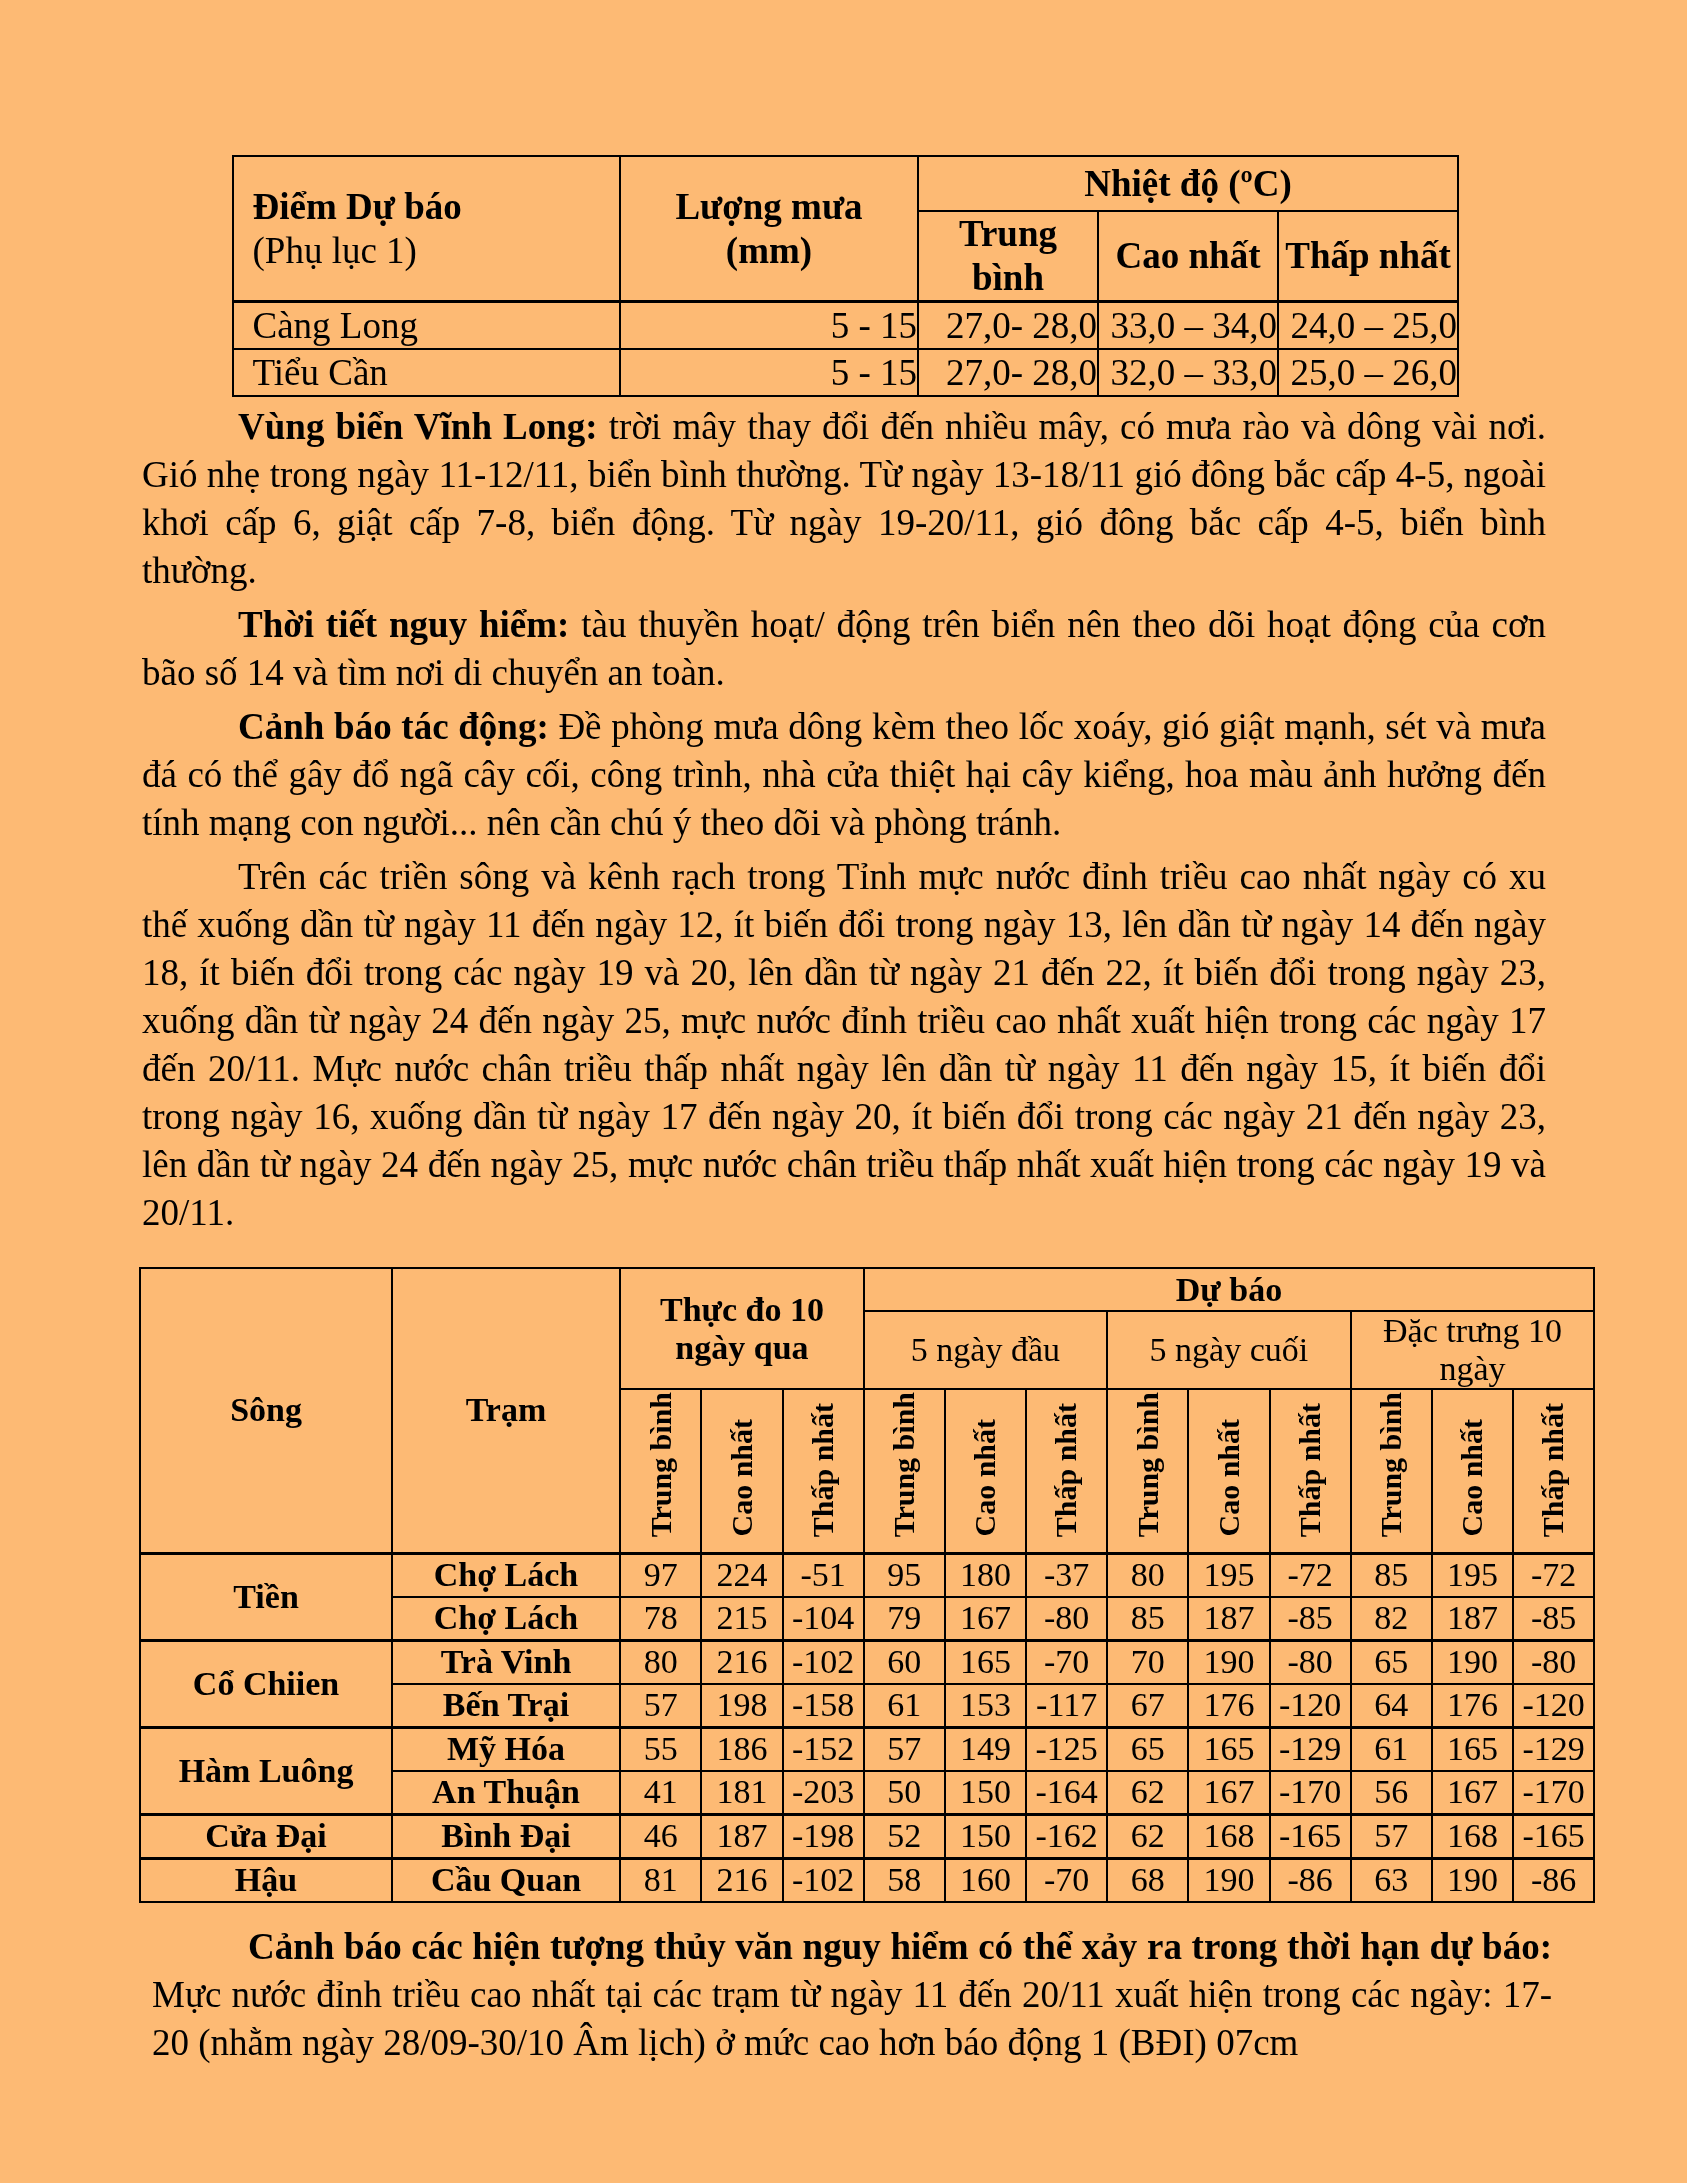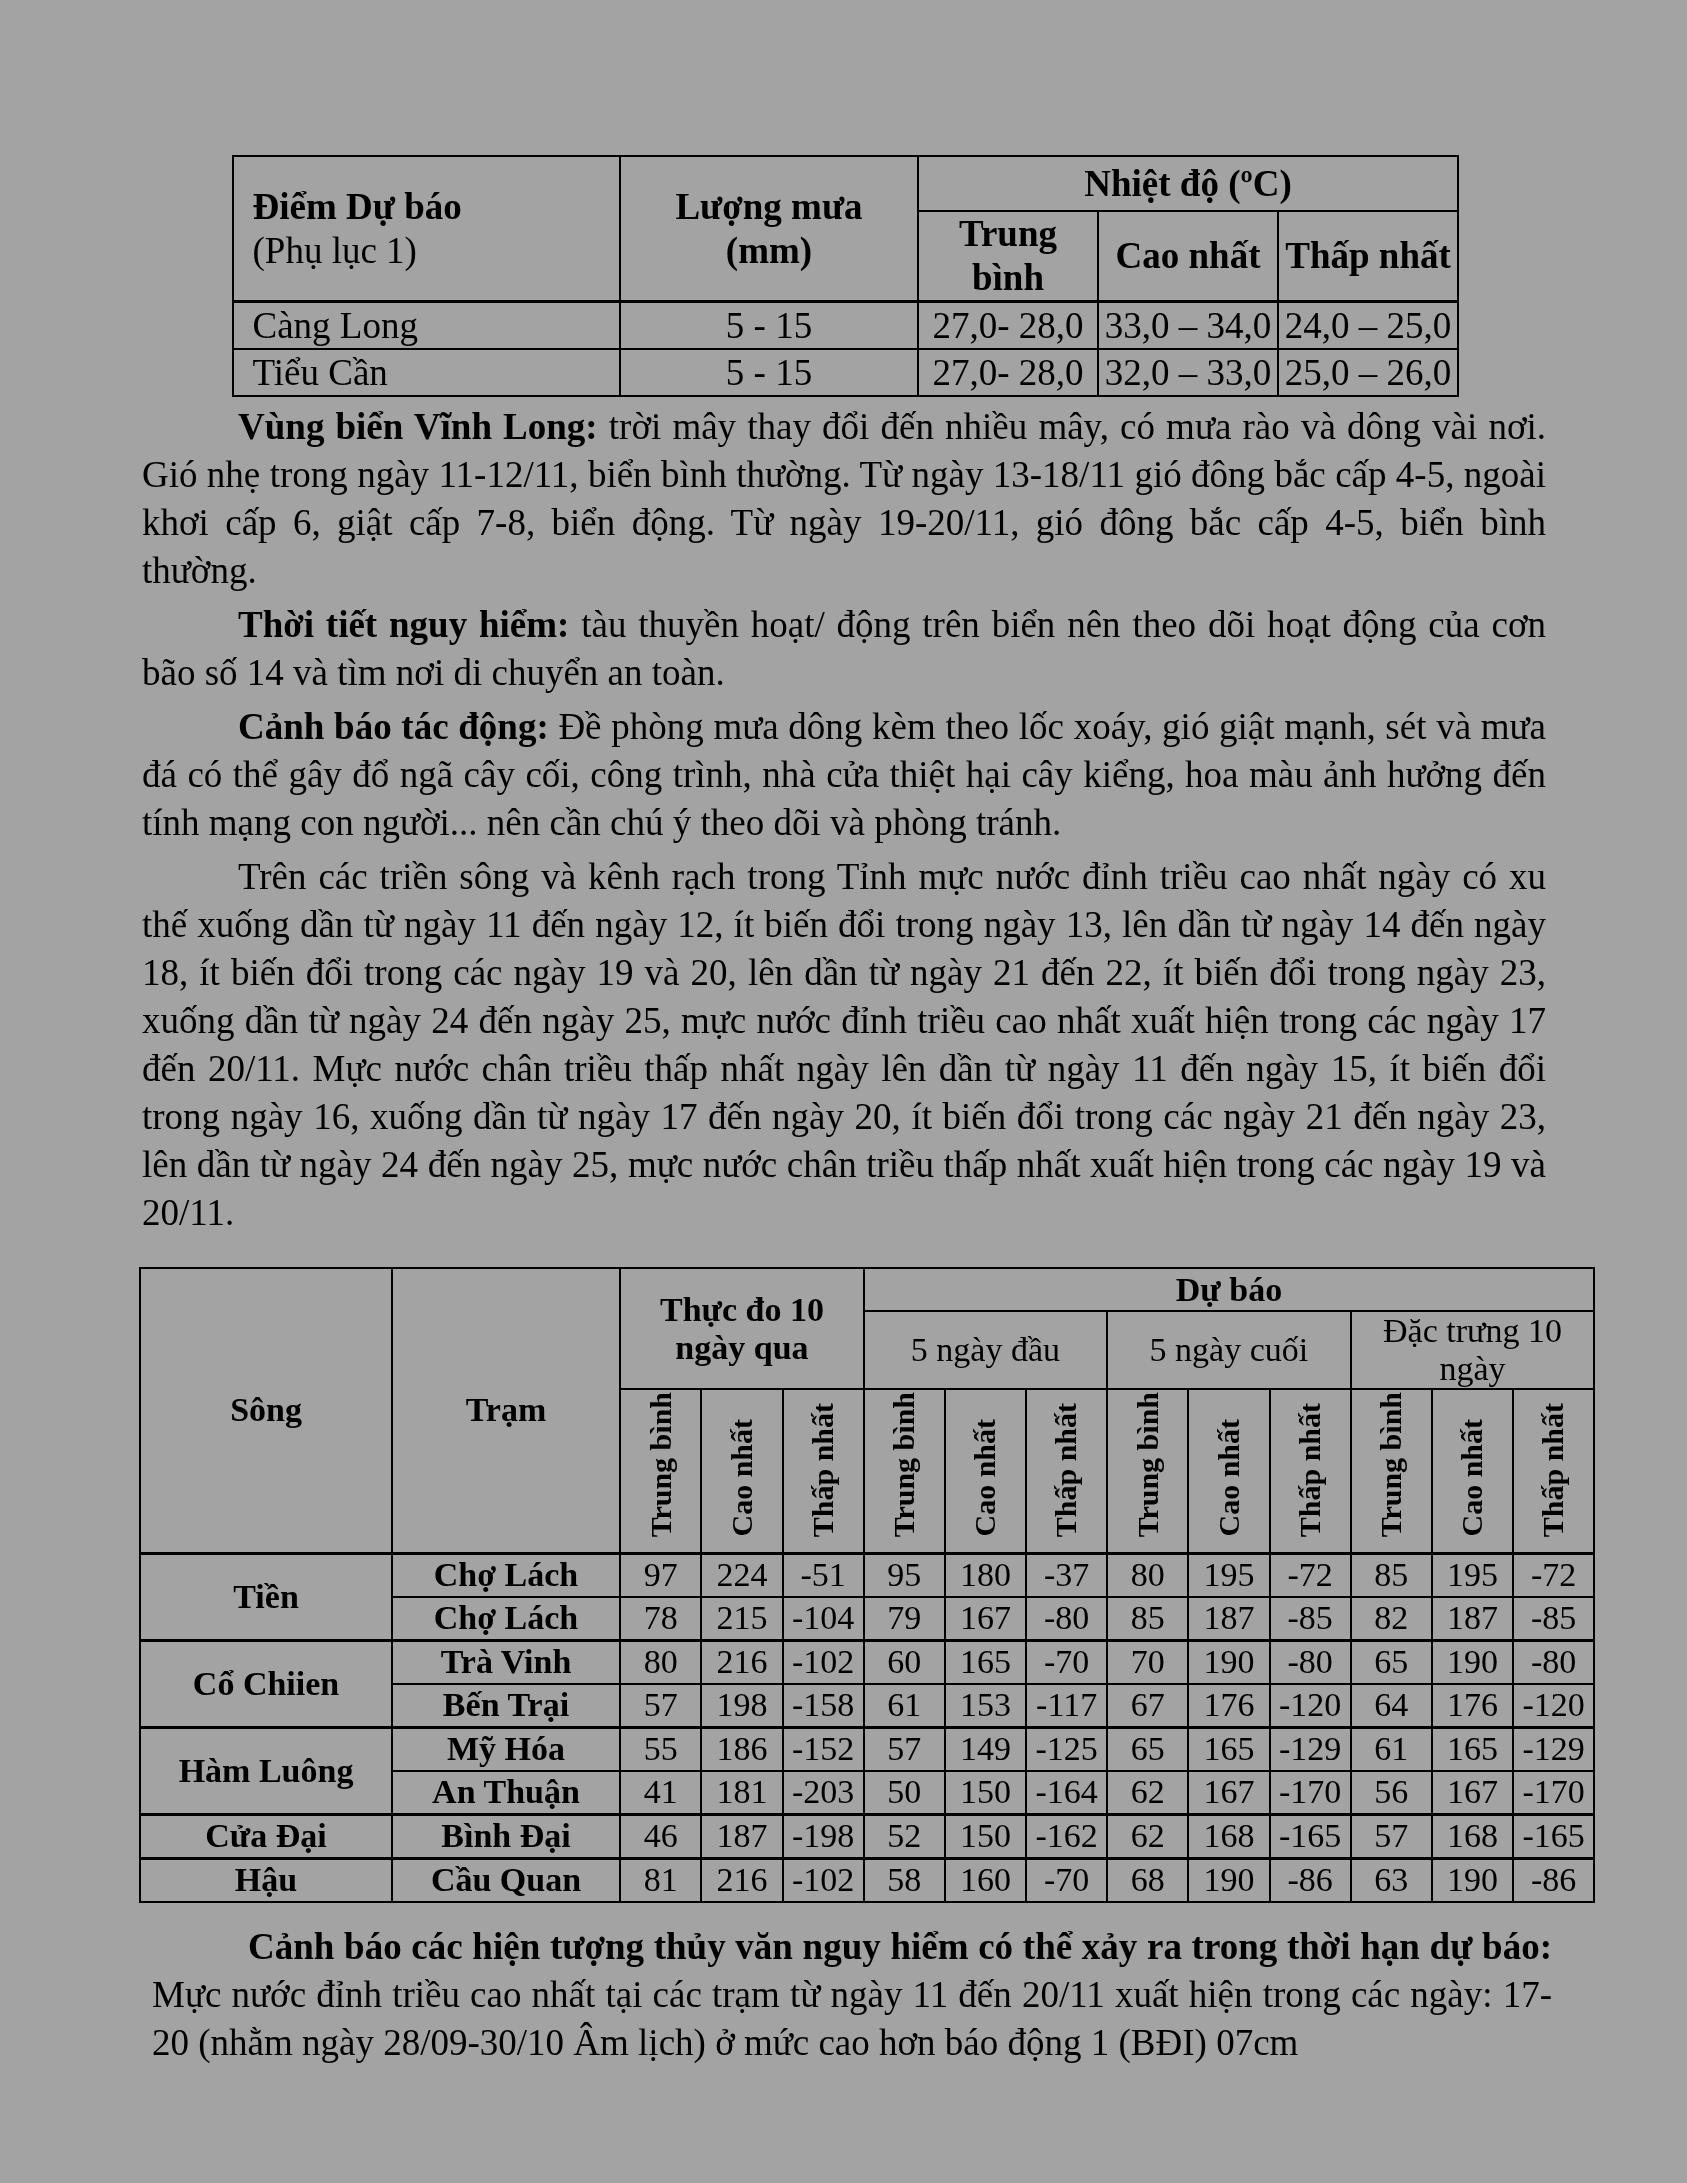--- a/index.html
+++ b/index.html
@@ -1,38 +1,38 @@
 <!DOCTYPE html>
 <html lang="vi" style="font-size:10.6px"><head>
 <meta charset="utf-8">
 <title>Document</title>
 <style>
   html,body { margin:0; padding:0; background:#e8e8e8; }
   .page {
     position:relative;
     width:1687px; height:2183px;
-    background:#a3a3a3;
+    background:#fdba74;
     font-family:"Liberation Serif","DejaVu Serif",serif;
     color:#000;
     overflow:hidden;
   }
   .content {
     position:absolute; left:136px; top:155px; width:1416px;
     font-size:37px; line-height:48px;
   }
   
   table.t1 {
     border-collapse:collapse; table-layout:fixed;
     margin-left:96px; width:1225px;
     font-size:37px; line-height:44px;
   }
   .t1 th, .t1 td { border:2px solid #000; text-align:center; vertical-align:middle; padding:0; }
   .t1 tr.h1 th { height:53px; }
   .t1 tr.h2 th { height:74px; }
-  .t1 tbody td { height:45px; }
+  .t1 tbody td { height:45px;text-align:right; }
   .t1 tbody tr:first-child td { border-top:3.3px solid #000; }
   .t1 .left { text-align:left; padding-left:18.5px; }
   .t1 .nobold { font-weight:normal; }
   
   p.para { margin:6px; text-align:justify; text-indent:96px; }
   p.heading { margin:0; text-indent:96px; font-weight:bold; }
   .lead { font-weight:bold; }
   
   table.t2 {
     border-collapse:collapse; table-layout:fixed;

